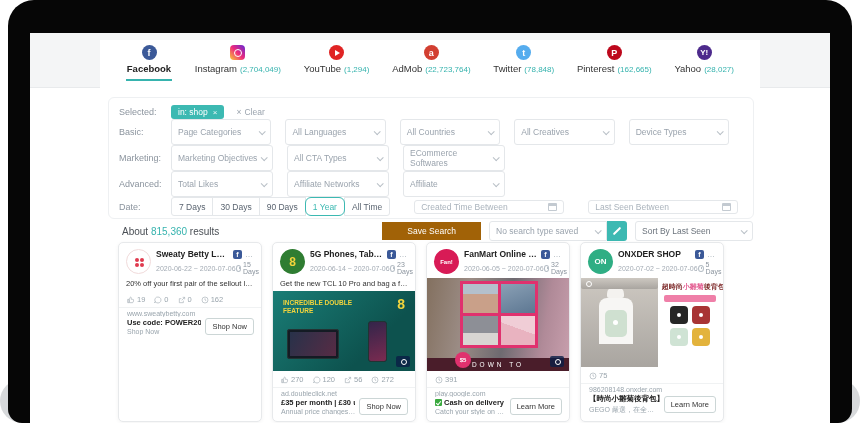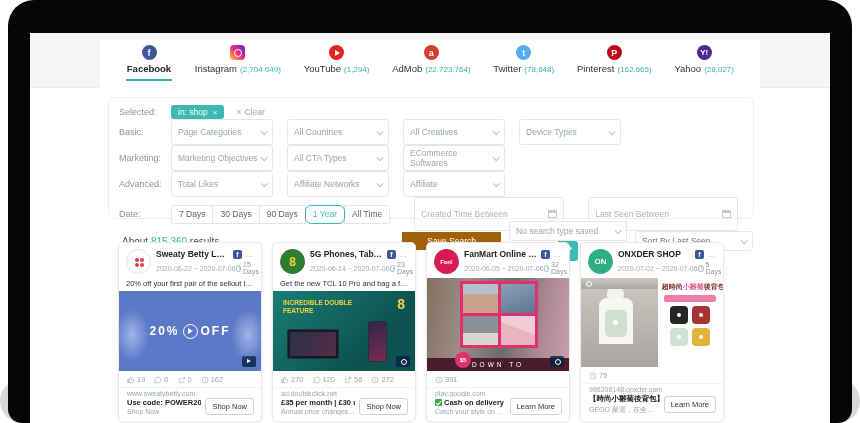--- a/index.html
+++ b/index.html
@@ -35,30 +35,30 @@
   .fsel{width:102px;height:19px;border:1px solid #e4e7ea;border-radius:3px;background:#fff;display:flex;align-items:center;justify-content:space-between;padding:12px 6px;margin-right:14px;font-size:8.5px;color:#9aa3ad;cursor:pointer;}
   .caret{width:5px;height:5px;border-right:1px solid #b9c0c7;border-bottom:1px solid #b9c0c7;transform:rotate(45deg) translateY(-1px);flex:0 0 auto;}
   .chip{background:#3cb9b2;color:#fff;border-radius:3px;font-size:8.5px;padding:2px 7px;display:flex;align-items:center;gap:5px;cursor:pointer;}
   .chip .x{font-size:8px;opacity:.9;}
   .clear{font-size:8.5px;color:#9aa3ad;margin-left:12px;cursor:pointer;display:flex;gap:3px;align-items:center;}
   .presets{display:flex;}
   .preset{font-size:8.5px;color:#5a6470;border:1px solid #e4e7ea;background:#fff;padding:2px 7px;margin-left:-1px;cursor:pointer;height:19px;display:flex;align-items:center;}
   .preset:first-child{border-radius:3px 0 0 3px;margin-left:0;}
   .preset:last-child{border-radius:0 3px 3px 0;}
   .preset.sel{border-color:#3cb9b2;color:#3cb9b2;position:relative;z-index:1;border-radius:6px;}
-  .dinput{width:150px;height:34px;border:1px solid #e4e7ea;border-radius:3px;display:flex;align-items:center;justify-content:space-between;padding:0 6px;font-size:8.5px;color:#aab3bc;margin-left:24px;cursor:text;}
+  .dinput{width:150px;height:14px;border:1px solid #e4e7ea;border-radius:3px;display:flex;align-items:center;justify-content:space-between;padding:0 6px;font-size:8.5px;color:#aab3bc;margin-left:24px;cursor:text;}
   .cal{width:9px;height:8px;border:1px solid #c3cad1;border-top:3px solid #c3cad1;border-radius:1px;}
 
   
   .results{position:absolute;left:92px;right:77px;top:188px;display:flex;align-items:center;justify-content:space-between;}
   .res-left{font-size:10px;color:#4a4f55;}
   .res-left .num{color:#36b3ae;}
   .res-right{display:flex;align-items:center;gap:8px;}
   .savebtn{background:#a16207;color:#fff;font-size:8.5px;border-radius:0;padding:4px 25px;cursor:pointer;}
-  .savedsel{display:flex;align-items:center;cursor:pointer;flex-direction:column;}
+  .savedsel{display:flex;align-items:center;cursor:pointer;}
   .savedsel .box{width:118px;height:20px;border:1px solid #e4e7ea;border-radius:3px 0 0 3px;display:flex;align-items:center;justify-content:space-between;padding:0 6px;font-size:8.5px;color:#9aa3ad;background:#fff;}
   .pencilbtn{width:20px;height:20px;background:#3cb9b2;border-radius:0 3px 3px 0;display:flex;align-items:center;justify-content:center;cursor:pointer;}
   .pencil{width:2px;height:10px;background:#fff;transform:rotate(45deg);border-radius:1px;}
   .sortsel{width:118px;height:20px;border:1px solid #e4e7ea;border-radius:3px;display:flex;align-items:center;justify-content:space-between;padding:0 6px;font-size:8.5px;color:#6b737c;background:#fff;cursor:pointer;}
 
   
   .ghost{position:absolute;left:136px;top:192px;z-index:30;font-size:8.5px;line-height:10.5px;color:#8f9aa4;opacity:.5;pointer-events:none;}
 
   
   .cards{position:absolute;left:88px;top:209px;display:flex;gap:10px;}
@@ -209,20 +209,24 @@
             <span>Clear</span>
           </span>
       </div>
       <div class="frow">
         <span class="flabel">Basic:</span>
         <div class="fsel">
             <span>Page Categories</span>
             <span class="caret"></span>
           </div>
         <div class="fsel">
+            <span>All Languages</span>
+            <span class="caret"></span>
+          </div>
+        <div class="fsel">
             <span>All Countries</span>
             <span class="caret"></span>
           </div>
         <div class="fsel">
             <span>All Creatives</span>
             <span class="caret"></span>
           </div>
         <div class="fsel">
             <span>Device Types</span>
             <span class="caret"></span>
@@ -319,28 +323,20 @@
             <div class="cmeta">
               <span class="cdates">2020-06-22 ~ 2020-07-06</span>
               <span class="cdays">
                   <span class="clk"></span>
                   <span>15 Days</span>
                 </span>
             </div>
           </div>
         </div>
         <div class="cdesc">20% off your first pair of the sellout leggin...</div>
-        <div class="media m1">
-          <div class="mid">
-              <span>20%</span>
-              <span class="playc"></span>
-              <span>OFF</span>
-            </div>
-          <span class="badge play"></span>
-        </div>
         <div class="cstats">
           <span class="stat">
               <svg viewBox="0 0 12 12">
                 <path d="M1 5h2v5H1zM3.5 10h4.6c.7 0 1.2-.5 1.3-1.1l.5-2.7c.1-.7-.4-1.2-1-1.2H6.4V2.6c0-.9-1.2-1.3-1.7-.5L3.5 5z"></path>
               </svg>
               <span>19</span>
             </span>
           <span class="stat">
               <svg viewBox="0 0 12 12">
                 <path d="M6 1.5a4.5 4.5 0 1 1-3.8 6.9L1 10.5l.8-2.2A4.5 4.5 0 0 1 6 1.5z"></path>

